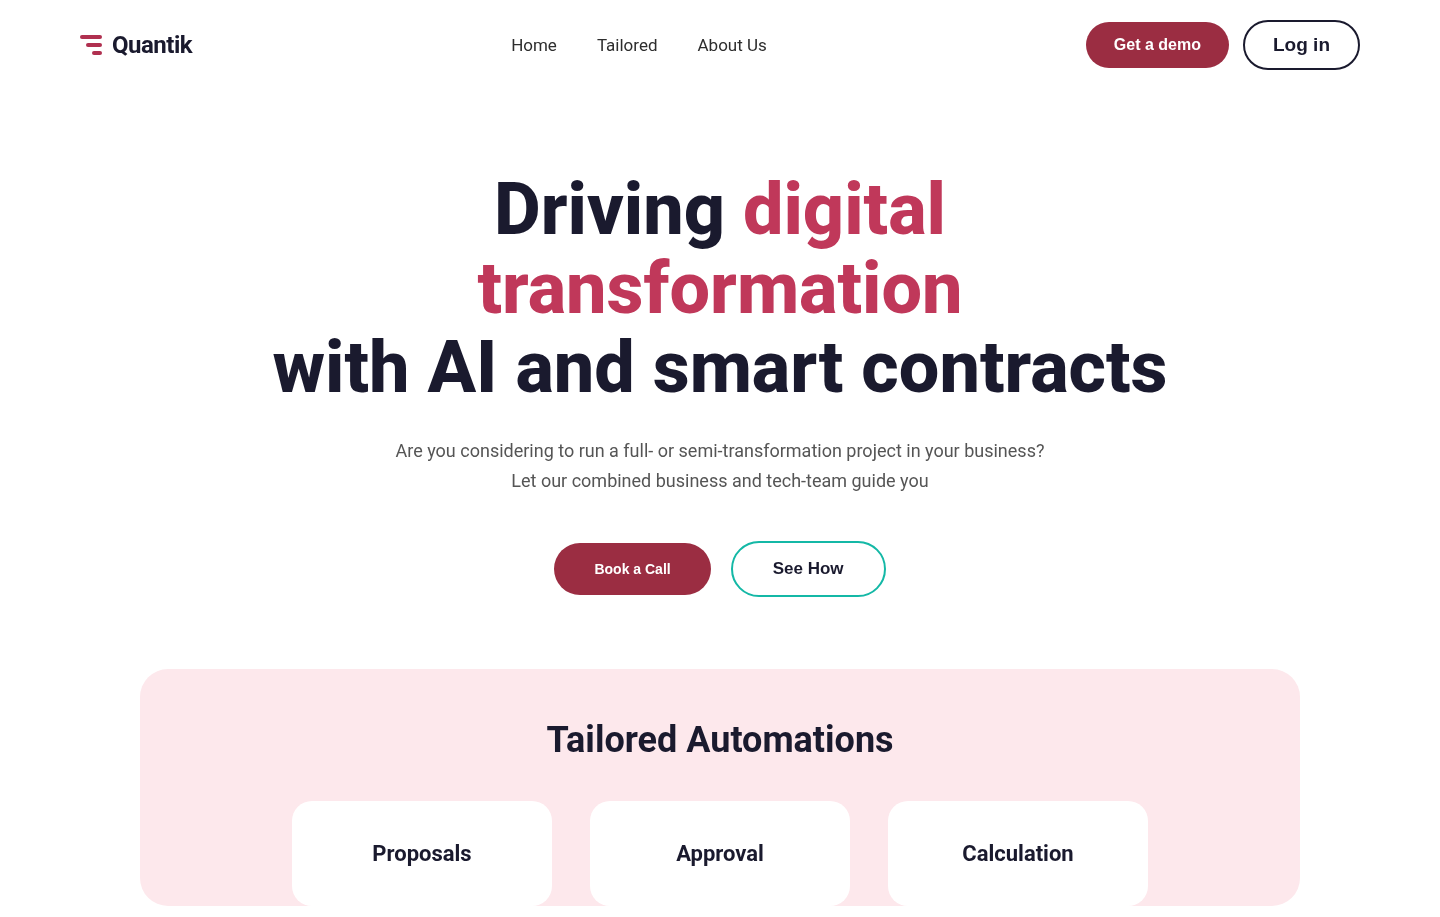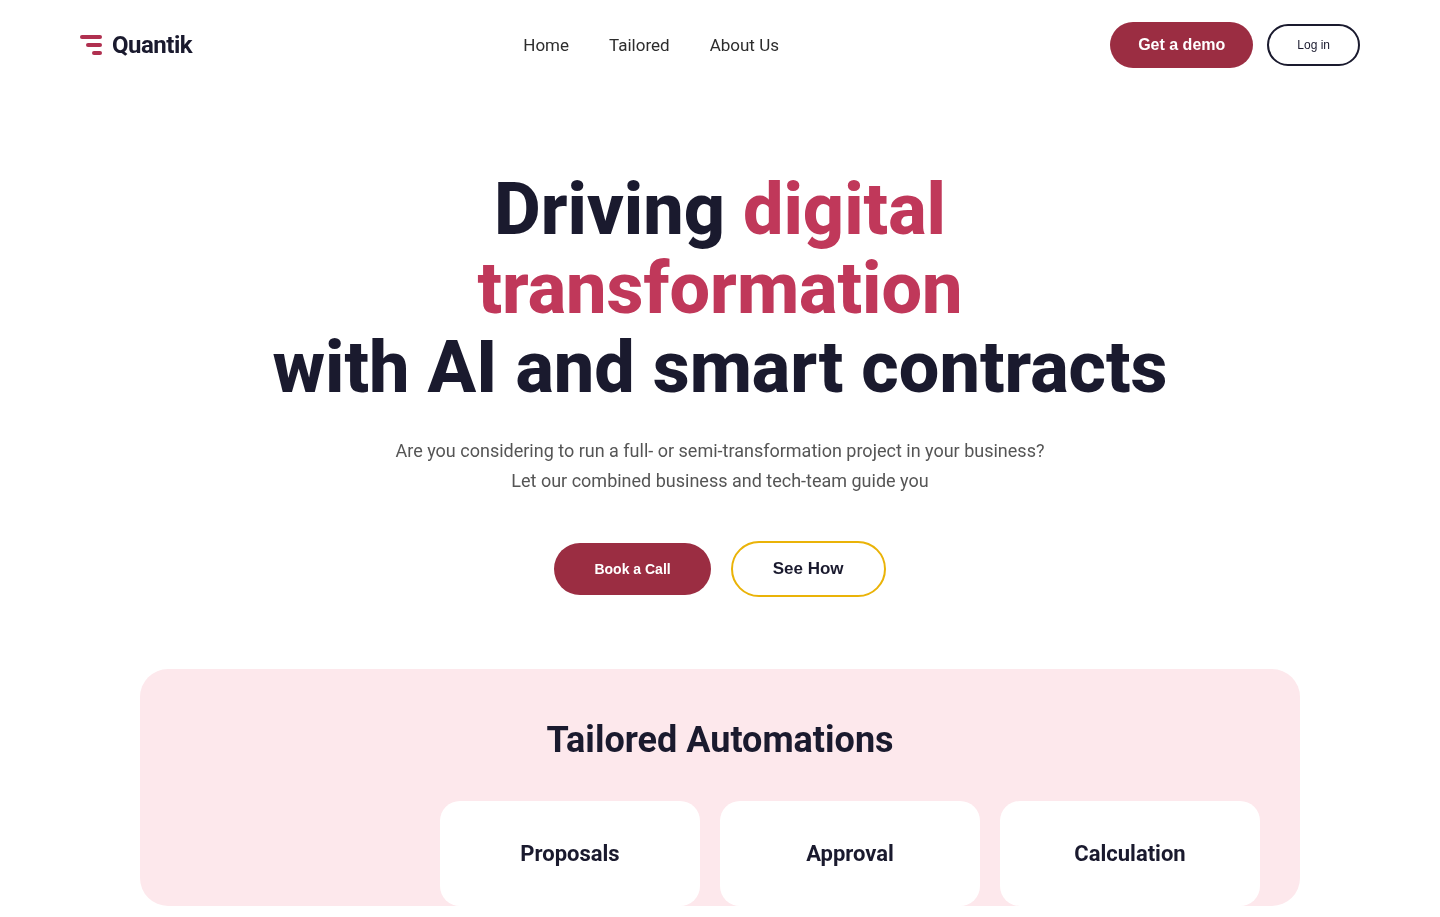--- a/index.html
+++ b/index.html
@@ -88,22 +88,22 @@
       font-weight: 600;
       cursor: pointer;
     }
 
     .btn-login {
       background: transparent;
       color: #1a1a2e;
       border: 2px solid #1a1a2e;
       border-radius: 50px;
       padding: 12px 28px;
-      font-size: 12px;
-      font-weight: 400;
+      font-size: 19px;
+      font-weight: 700;
       cursor: pointer;
     }
 
     
     .hero {
       display: flex;
       flex-direction: column;
       align-items: center;
       justify-content: center;
       padding: 80px 40px 60px;
@@ -143,21 +143,21 @@
       border-radius: 50px;
       padding: 18px 40px;
       font-size: 14px;
       font-weight: 700;
       cursor: pointer;
     }
 
     .btn-see-how {
       background: transparent;
       color: #1a1a2e;
-      border: 2px solid #eab308;
+      border: 2px solid #14b8a6;
       border-radius: 50px;
       padding: 16px 40px;
       font-size: 17px;
       font-weight: 600;
       cursor: pointer;
     }
 
     
     .tailored-section {
       background: #fde8ec;
@@ -170,22 +170,22 @@
     .tailored-title {
       text-align: center;
       font-size: 36px;
       font-weight: 700;
       color: #1a1a2e;
       margin-bottom: 40px;
     }
 
     .cards-row {
       display: flex;
-      gap: 20px;
-      justify-content: flex-end;
+      gap: 38px;
+      justify-content: center;
     }
 
     .automation-card {
       background: #ffffff;
       border-radius: 20px;
       padding: 40px 30px;
       flex: 1;
       max-width: 260px;
       min-height: 100px;
       display: flex;

